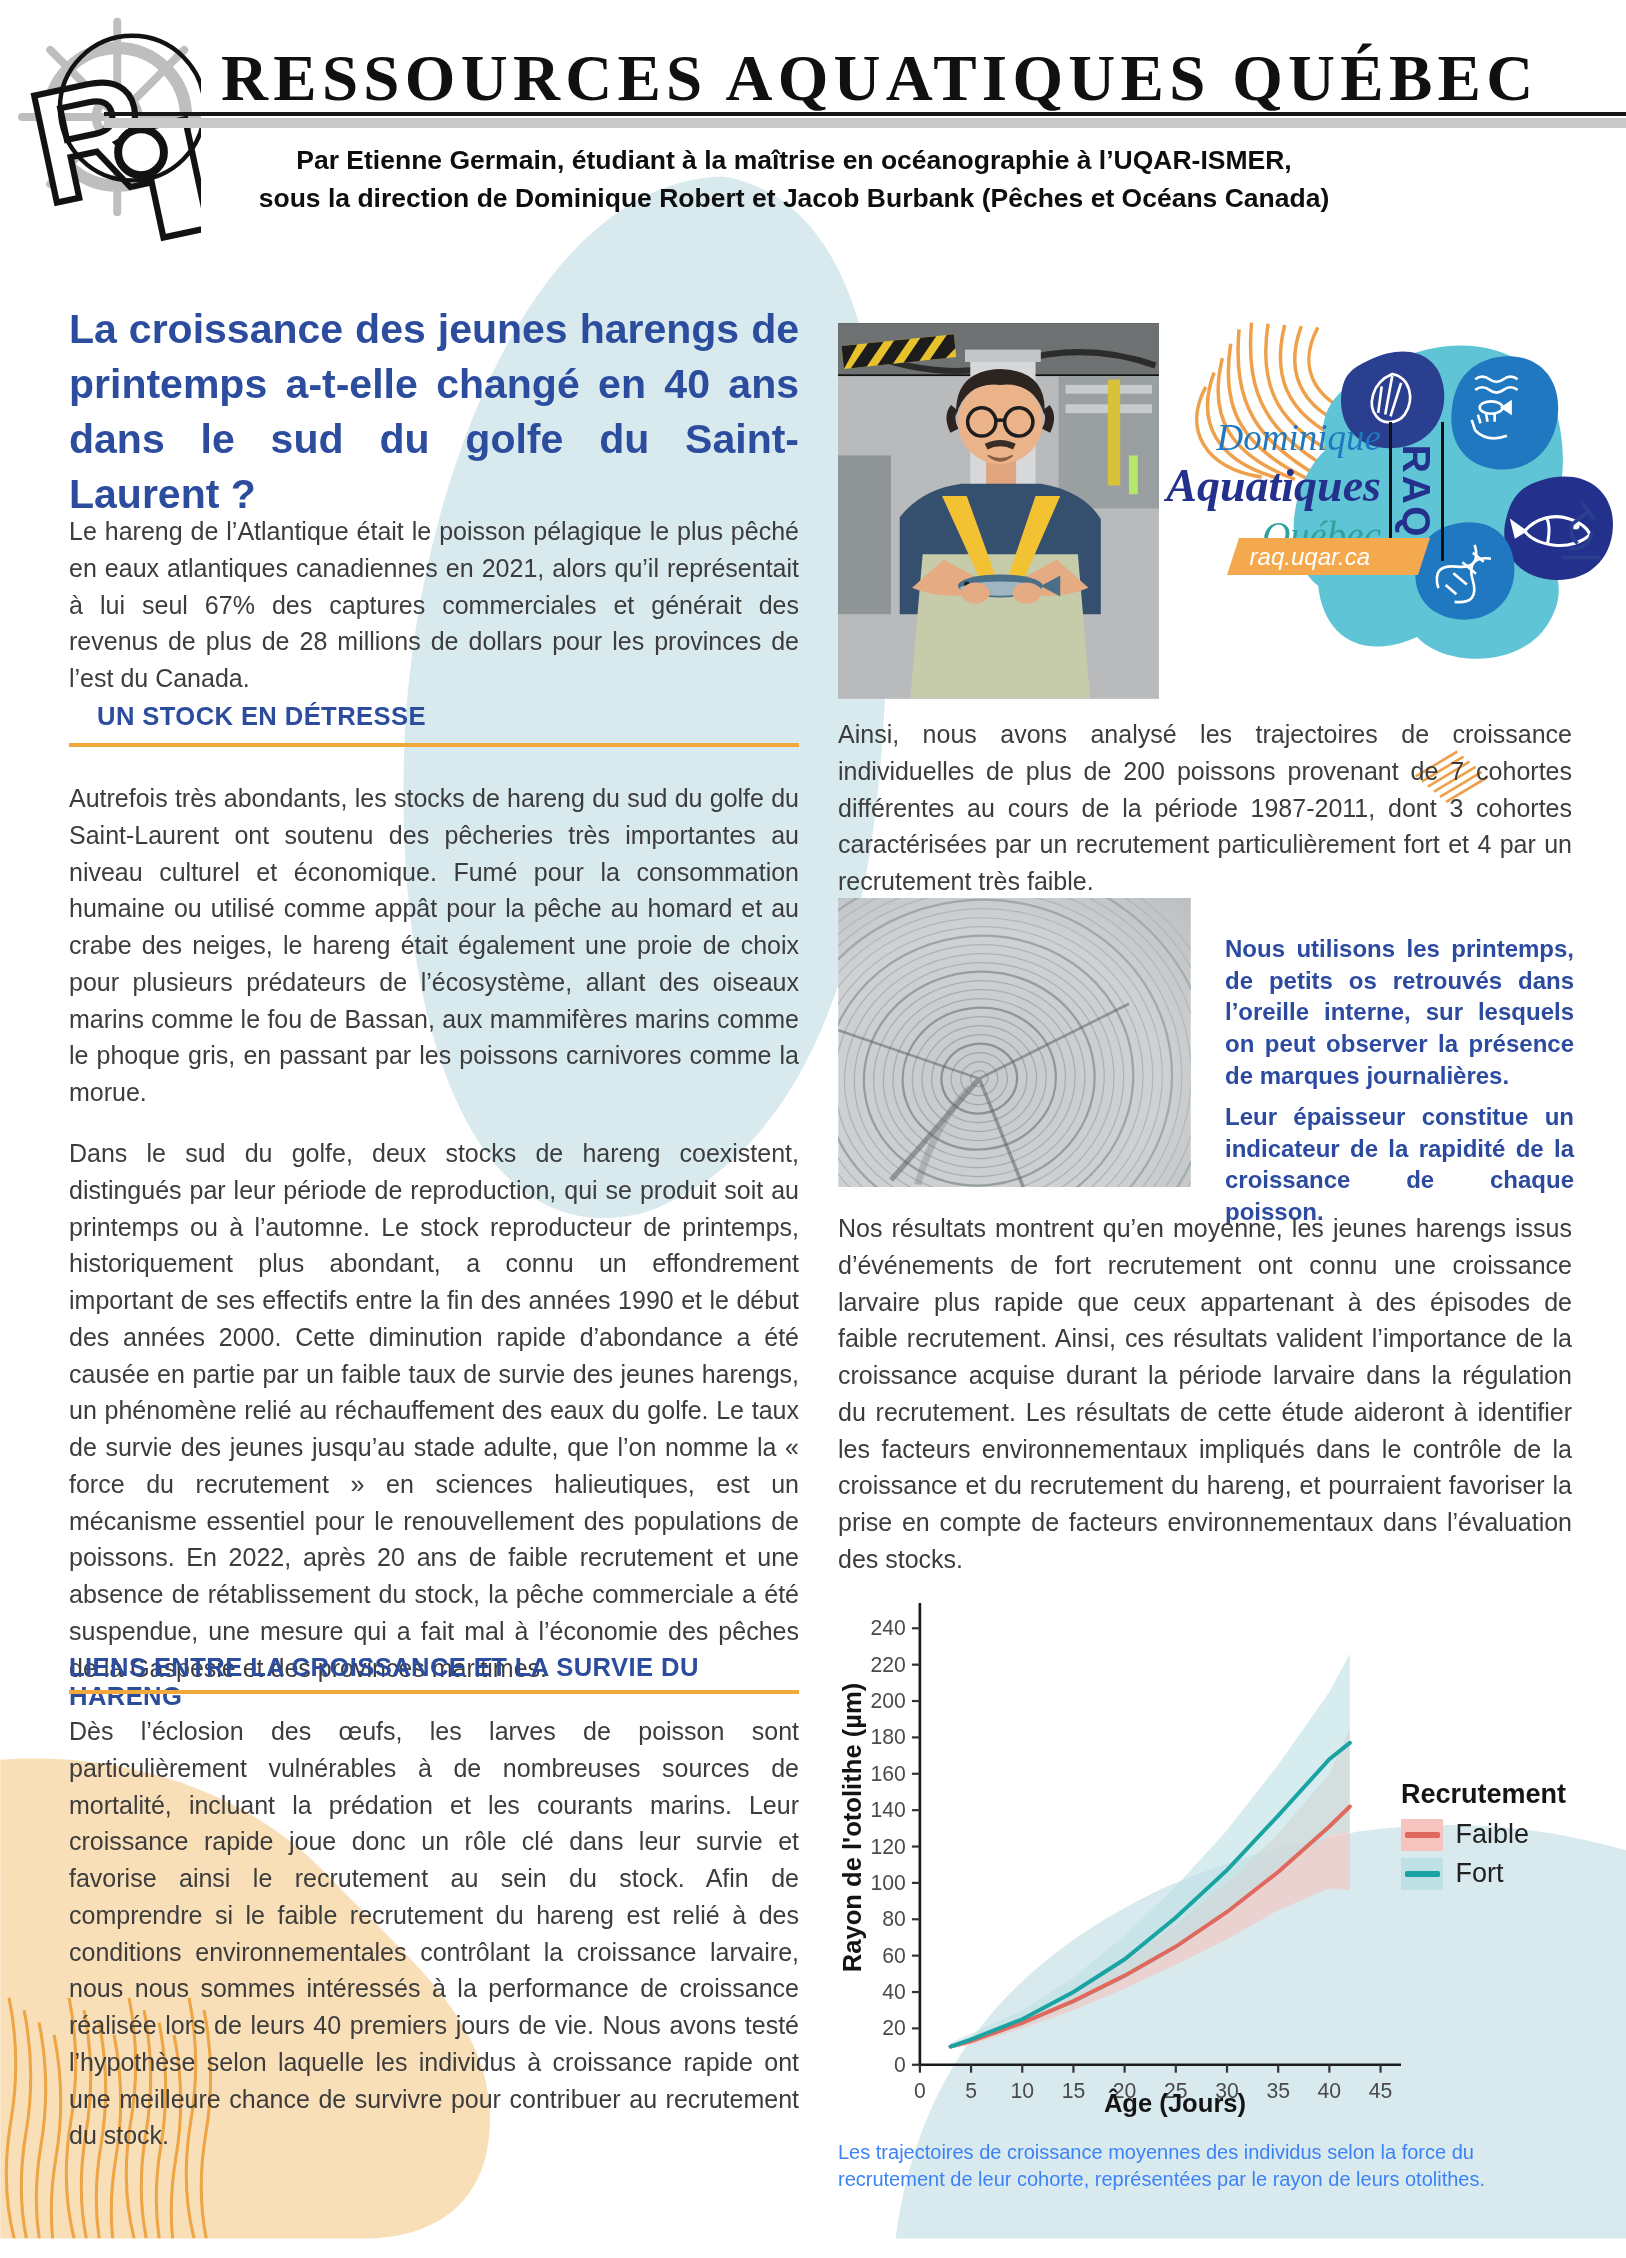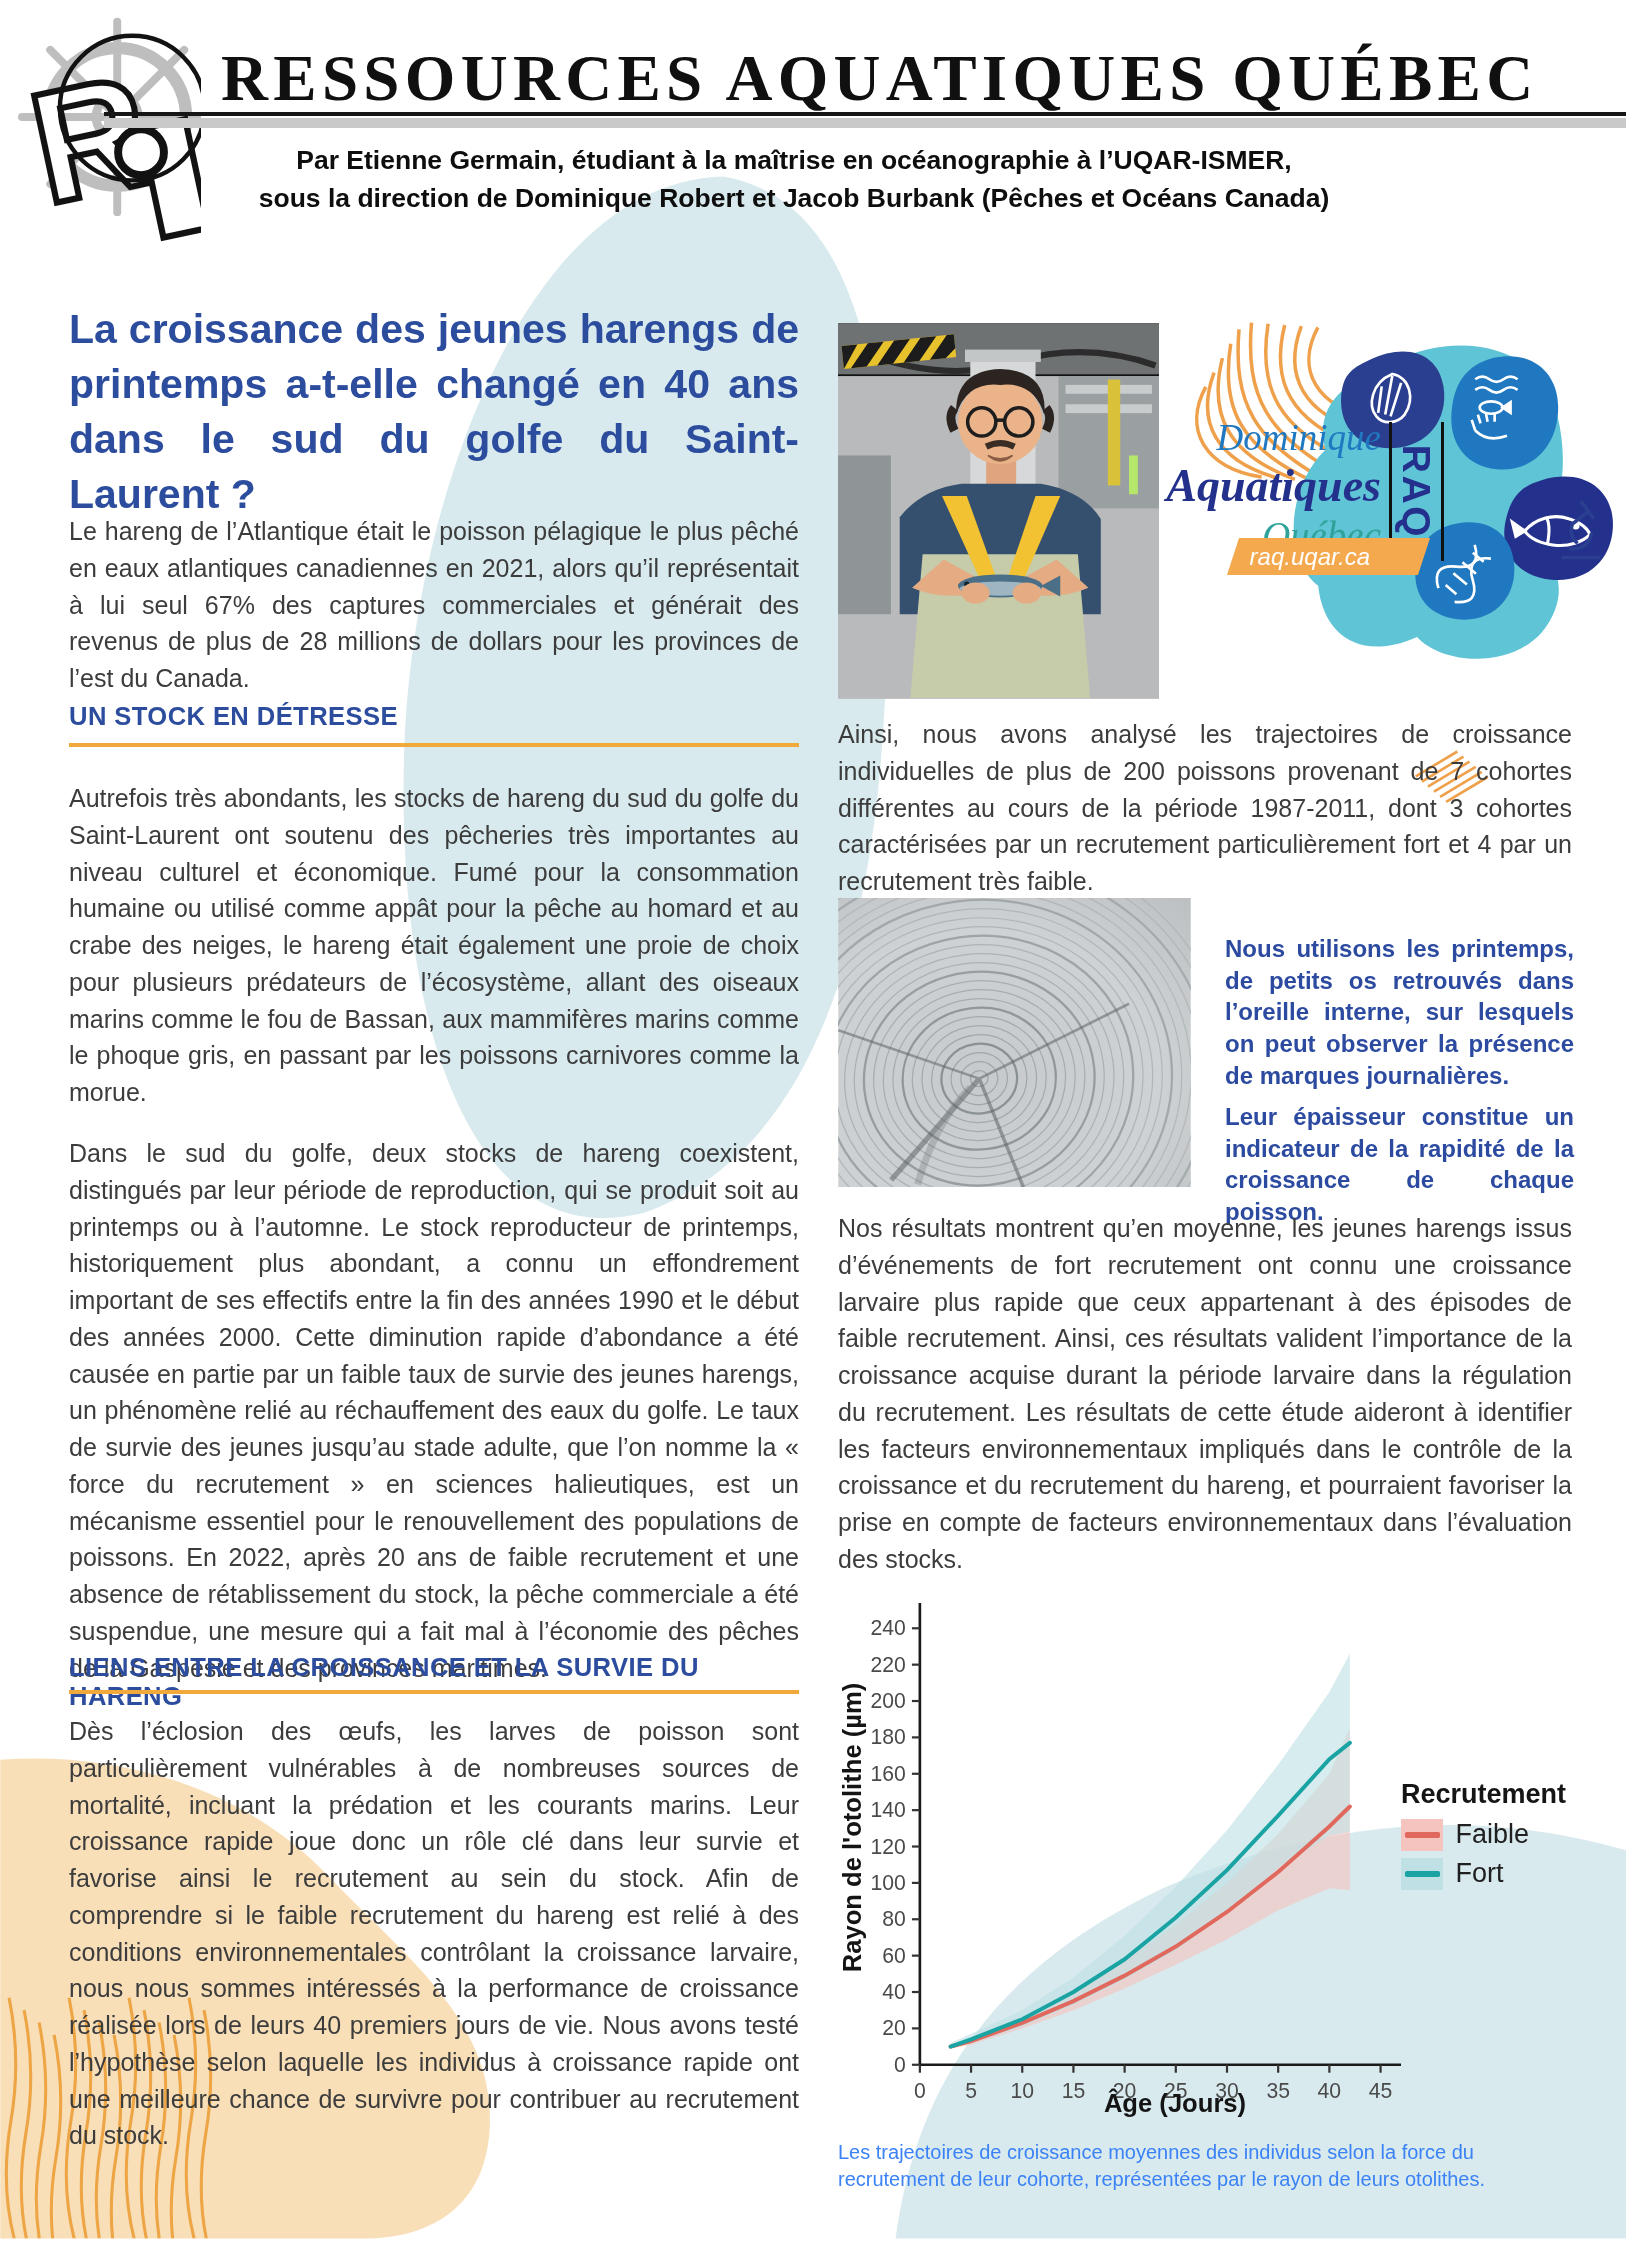--- a/index.html
+++ b/index.html
@@ -140,21 +140,21 @@
   <div class="abs rule-gray"></div>
   <div class="abs byline">
     <div>Par Etienne Germain, étudiant à la maîtrise en océanographie à l’UQAR-ISMER,</div>
     <div>sous la direction de Dominique Robert et Jacob Burbank (Pêches et Océans Canada)</div>
   </div>
 
   <div class="abs col-left article-title">La croissance des jeunes harengs de printemps a-t-elle changé en 40 ans dans le sud du golfe du Saint-Laurent ?</div>
 
   <div class="abs col-left body-par" style="top:513px;">Le hareng de l’Atlantique était le poisson pélagique le plus pêché en eaux atlantiques canadiennes en 2021, alors qu’il représentait à lui seul 67% des captures commerciales et générait des revenus de plus de 28 millions de dollars pour les provinces de l’est du Canada.</div>
 
-  <div class="abs col-left sec-head" style="top:702px;">UN STOCK EN DÉTRESSE</div>
+  <div class="abs col-left sec-head" style="top:702px;margin-left:28px;">UN STOCK EN DÉTRESSE</div>
   <div class="abs sec-rule" style="left:69px;top:743px;"></div>
 
   <div class="abs col-left body-par" style="top:780px;">Autrefois très abondants, les stocks de hareng du sud du golfe du Saint-Laurent ont soutenu des pêcheries très importantes au niveau culturel et économique. Fumé pour la consommation humaine ou utilisé comme appât pour la pêche au homard et au crabe des neiges, le hareng était également une proie de choix pour plusieurs prédateurs de l’écosystème, allant des oiseaux marins comme le fou de Bassan, aux mammifères marins comme le phoque gris, en passant par les poissons carnivores comme la morue.</div>
 
   <div class="abs col-left body-par" style="top:1135px;">Dans le sud du golfe, deux stocks de hareng coexistent, distingués par leur période de reproduction, qui se produit soit au printemps ou à l’automne. Le stock reproducteur de printemps, historiquement plus abondant, a connu un effondrement important de ses effectifs entre la fin des années 1990 et le début des années 2000. Cette diminution rapide d’abondance a été causée en partie par un faible taux de survie des jeunes harengs, un phénomène relié au réchauffement des eaux du golfe. Le taux de survie des jeunes jusqu’au stade adulte, que l’on nomme la « force du recrutement » en sciences halieutiques, est un mécanisme essentiel pour le renouvellement des populations de poissons. En 2022, après 20 ans de faible recrutement et une absence de rétablissement du stock, la pêche commerciale a été suspendue, une mesure qui a fait mal à l’économie des pêches de la Gaspésie et des provinces maritimes.</div>
 
   <div class="abs col-left sec-head" style="top:1653px;">LIENS ENTRE LA CROISSANCE ET LA SURVIE DU HARENG</div>
   <div class="abs sec-rule" style="left:69px;top:1690px;"></div>
 
   <div class="abs col-left body-par" style="top:1713px;">Dès l’éclosion des œufs, les larves de poisson sont particulièrement vulnérables à de nombreuses sources de mortalité, incluant la prédation et les courants marins. Leur croissance rapide joue donc un rôle clé dans leur survie et favorise ainsi le recrutement au sein du stock. Afin de comprendre si le faible recrutement du hareng est relié à des conditions environnementales contrôlant la croissance larvaire, nous nous sommes intéressés à la performance de croissance réalisée lors de leurs 40 premiers jours de vie. Nous avons testé l’hypothèse selon laquelle les individus à croissance rapide ont une meilleure chance de survivre pour contribuer au recrutement du stock.</div>

